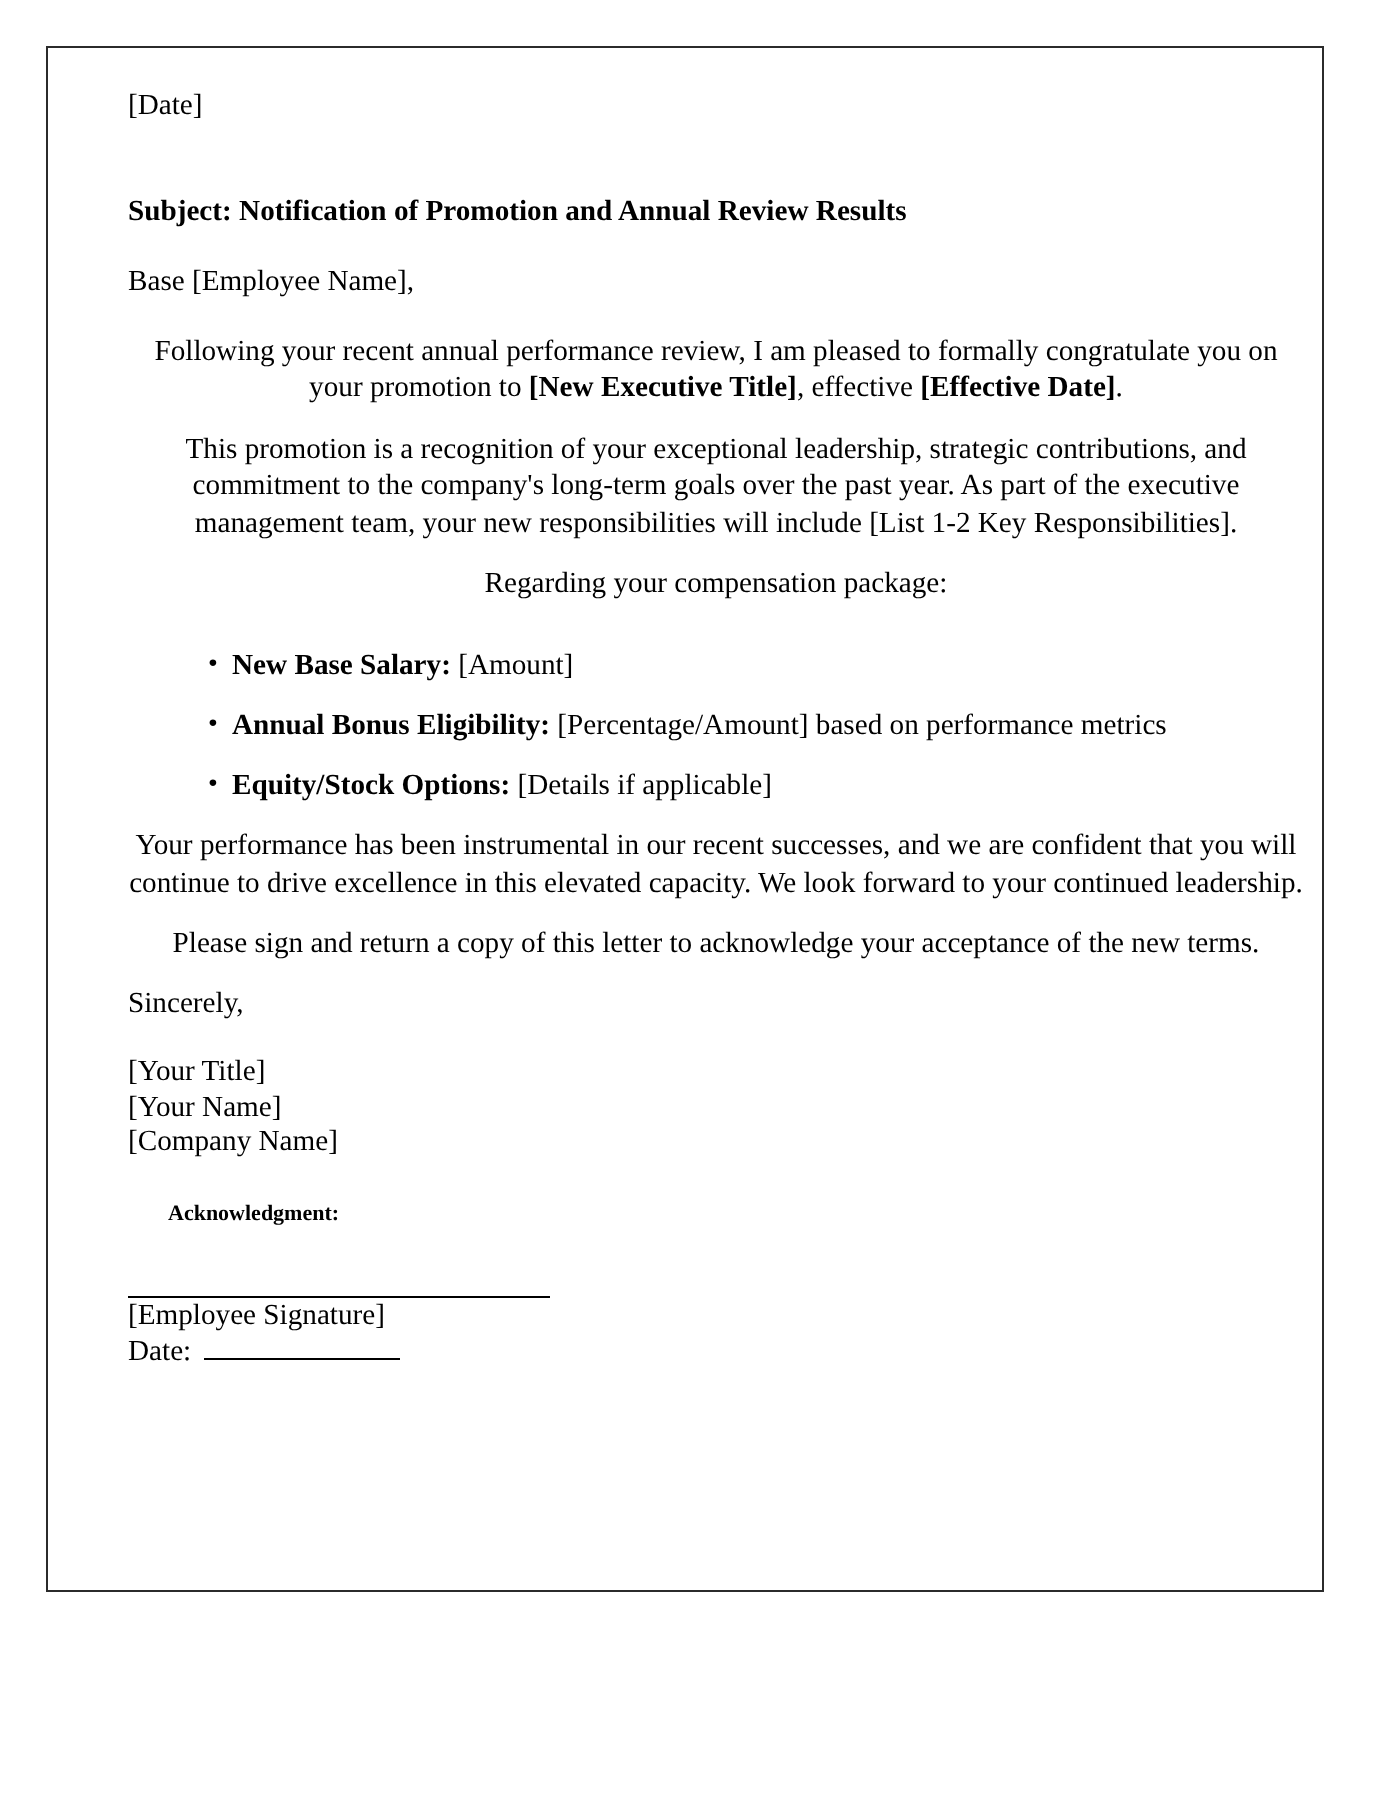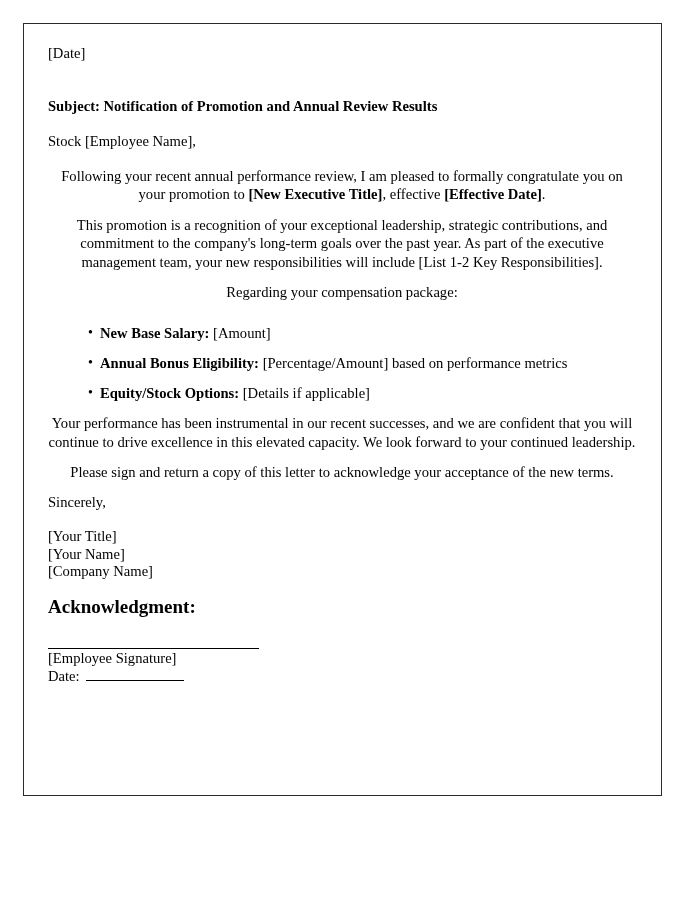--- a/index.html
+++ b/index.html
@@ -22,21 +22,21 @@
     top: 23px;
     width: 639px;
     height: 773px;
     border: 1.4px solid #2b2b2b;
     box-sizing: border-box;
     background: #ffffff;
   }
 
   .letter-body {
     position: absolute;
-    left: 24px;
+    left: 40px;
     top: 20px;
     width: 588px;
   }
 
   .line {
     font-size: 14.6px;
     line-height: 18px;
     color: #000000;
     white-space: pre-wrap;
   }
@@ -76,23 +76,24 @@
     content: "\2022";
     position: absolute;
     left: 0;
     top: 0;
     font-size: 14px;
     line-height: 18.6px;
   }
   .bold { font-weight: bold; }
 
   .ack-heading {
-    font-size: 19px;
+    font-size: 11px;
     line-height: 18px;
     font-weight: bold;
+    margin-left: 20px;
   }
 
   .sig-rule {
     width: 211px;
     height: 0;
     border-top: 1.4px solid #000000;
     margin: 0;
   }
 
   .sig-caption {
@@ -125,21 +126,21 @@
 
     <div class="block-gap-lg"></div>
 
 
     <div class="block-gap-md"></div>
 
     <div class="subject-line">Subject: Notification of Promotion and Annual Review Results</div>
 
     <div class="block-gap-md"></div>
 
-    <div class="line">Stock [Employee Name],</div>
+    <div class="line">Base [Employee Name],</div>
 
     <div class="block-gap-md"></div>
 
     <div class="para"><span>Following your recent annual performance review, I am pleased to formally congratulate you on your promotion to </span><span class="bold">[New Executive Title]</span><span>, effective </span><span class="bold">[Effective Date]</span><span>.</span></div>
 
     <div class="block-gap-sm"></div>
 
     <div class="para">This promotion is a recognition of your exceptional leadership, strategic contributions, and commitment to the company's long-term goals over the past year. As part of the executive management team, your new responsibilities will include [List 1-2 Key Responsibilities].</div>
 
     <div class="block-gap-sm"></div>

